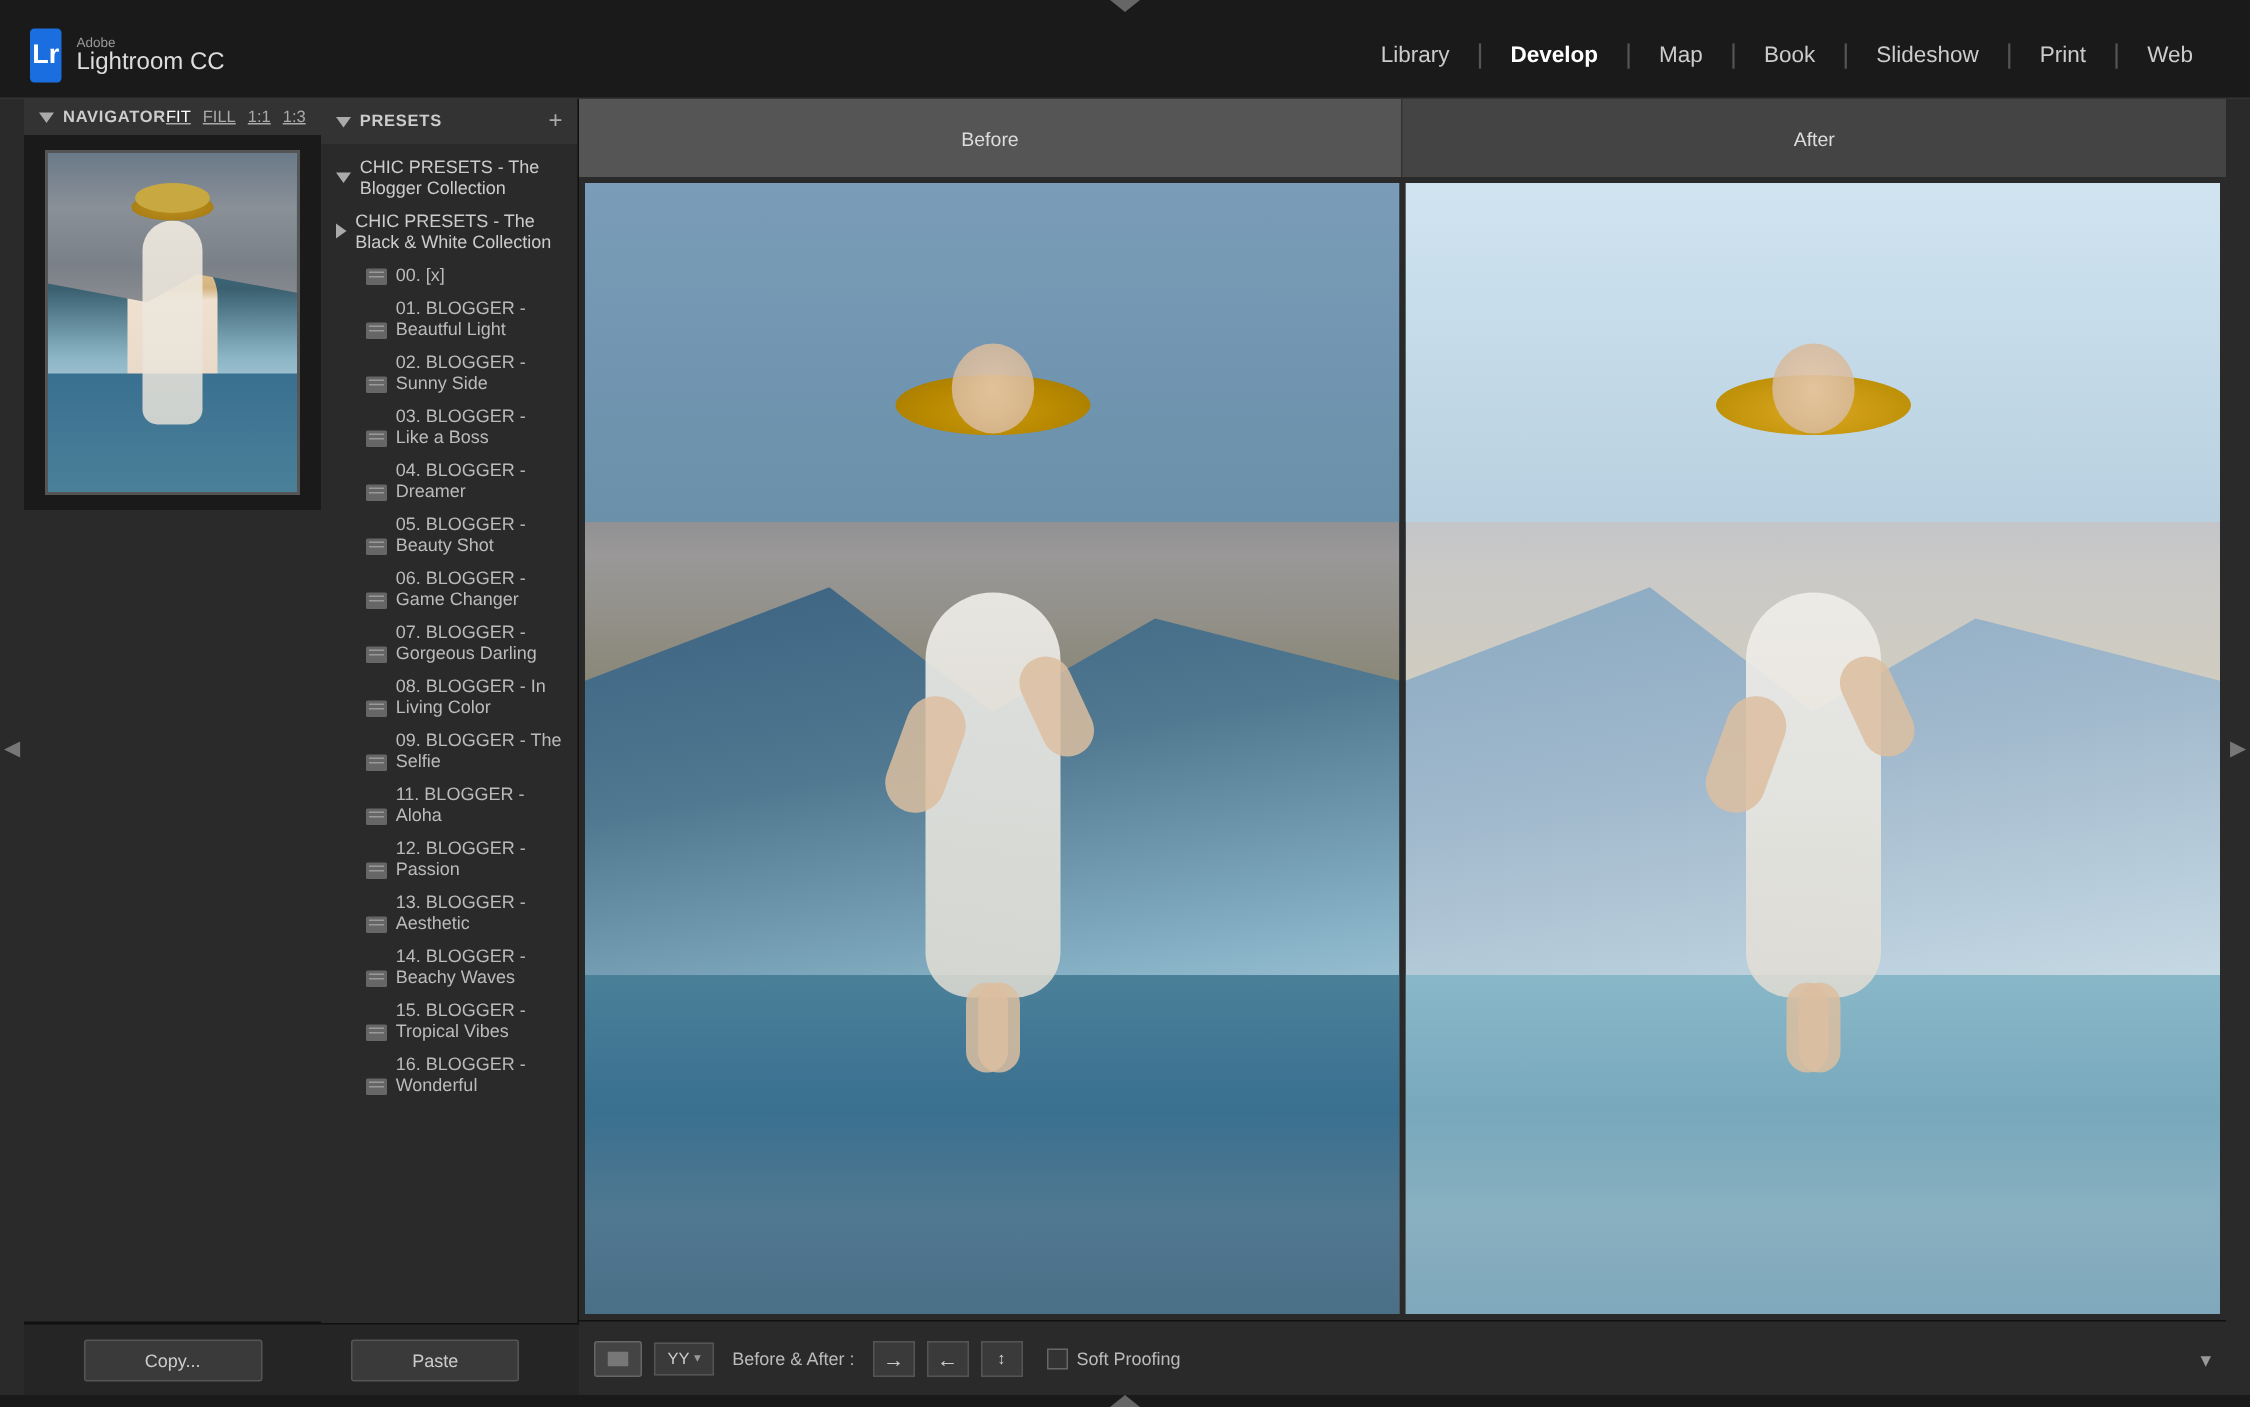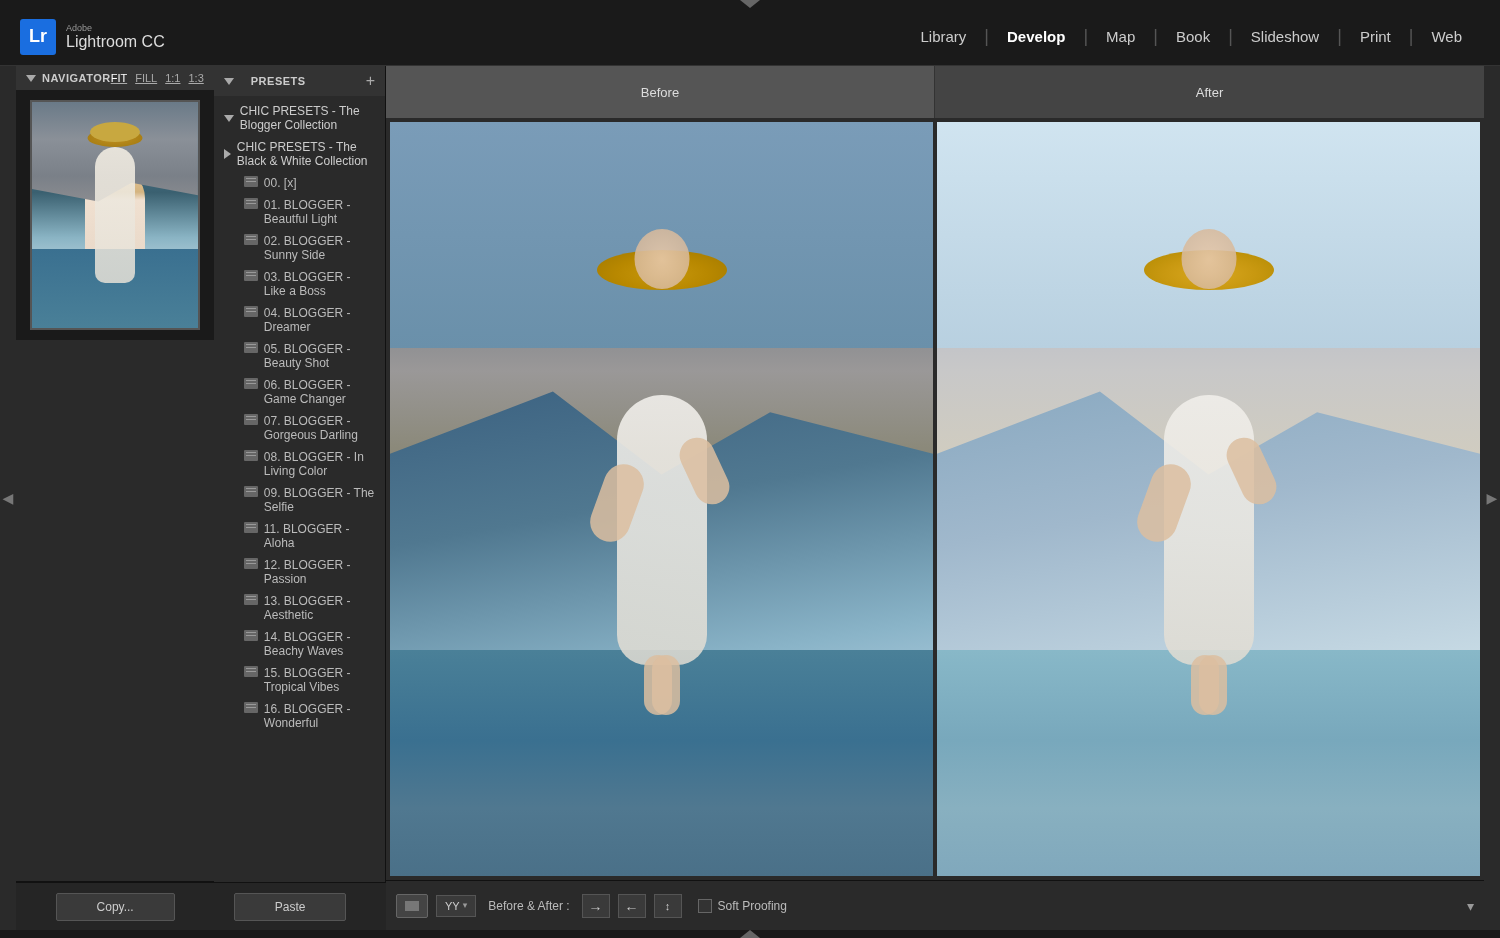--- a/index.html
+++ b/index.html
@@ -29,21 +29,21 @@
     #logo-area {
       display: flex;
       align-items: center;
       gap: 10px;
     }
     #lr-badge {
       background: #1a6ee0;
       color: white;
       font-weight: bold;
       font-size: 18px;
-      width: 36px;
+      width: 21px;
       height: 36px;
       display: flex;
       align-items: center;
       justify-content: center;
       border-radius: 3px;
     }
     #app-name-area {
       display: flex;
       flex-direction: column;
     }
@@ -190,21 +190,20 @@
       display: flex;
       align-items: center;
       gap: 6px;
     }
     #presets-title {
       font-size: 11px;
       font-weight: bold;
       color: #ccc;
       text-transform: uppercase;
       letter-spacing: 0.5px;
-      margin-left: 11px;
     }
     #presets-add {
       color: #aaa;
       font-size: 16px;
       cursor: pointer;
     }
     #presets-list {
       overflow-y: auto;
       flex: 1;
       padding: 4px 0;
@@ -239,21 +238,21 @@
     .triangle-down {
       width: 0;
       height: 0;
       border-left: 5px solid transparent;
       border-right: 5px solid transparent;
       border-top: 7px solid #aaa;
       display: inline-block;
     }
     .preset-item {
       display: flex;
-      align-items: flex-start;
+      align-items: flex-end;
       gap: 6px;
       padding: 4px 10px 4px 30px;
       cursor: pointer;
       font-size: 12px;
       color: #bbb;
     }
     .preset-icon {
       width: 14px;
       height: 11px;
       background: #666;

